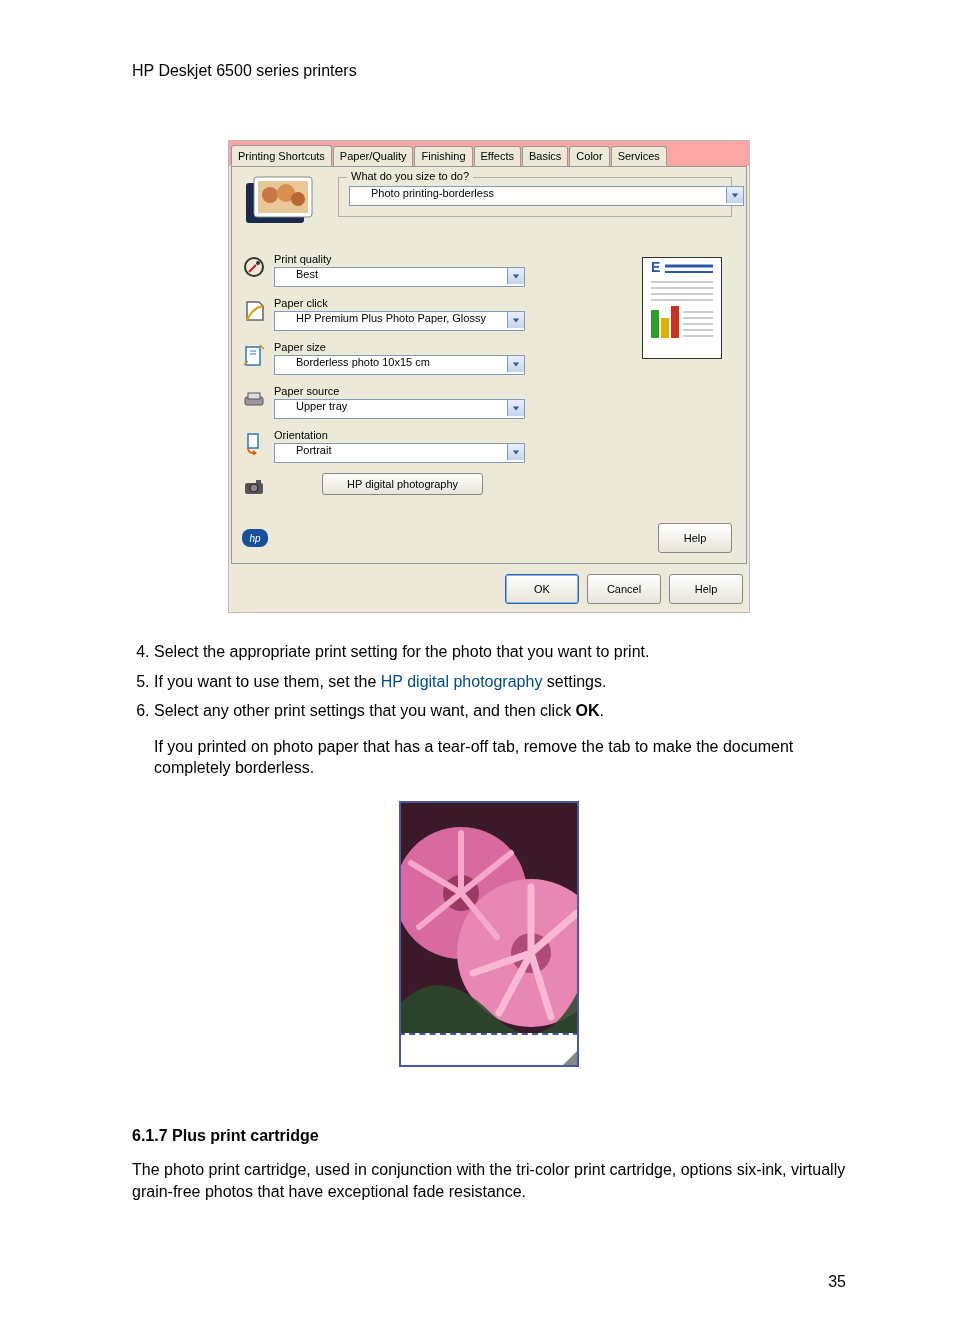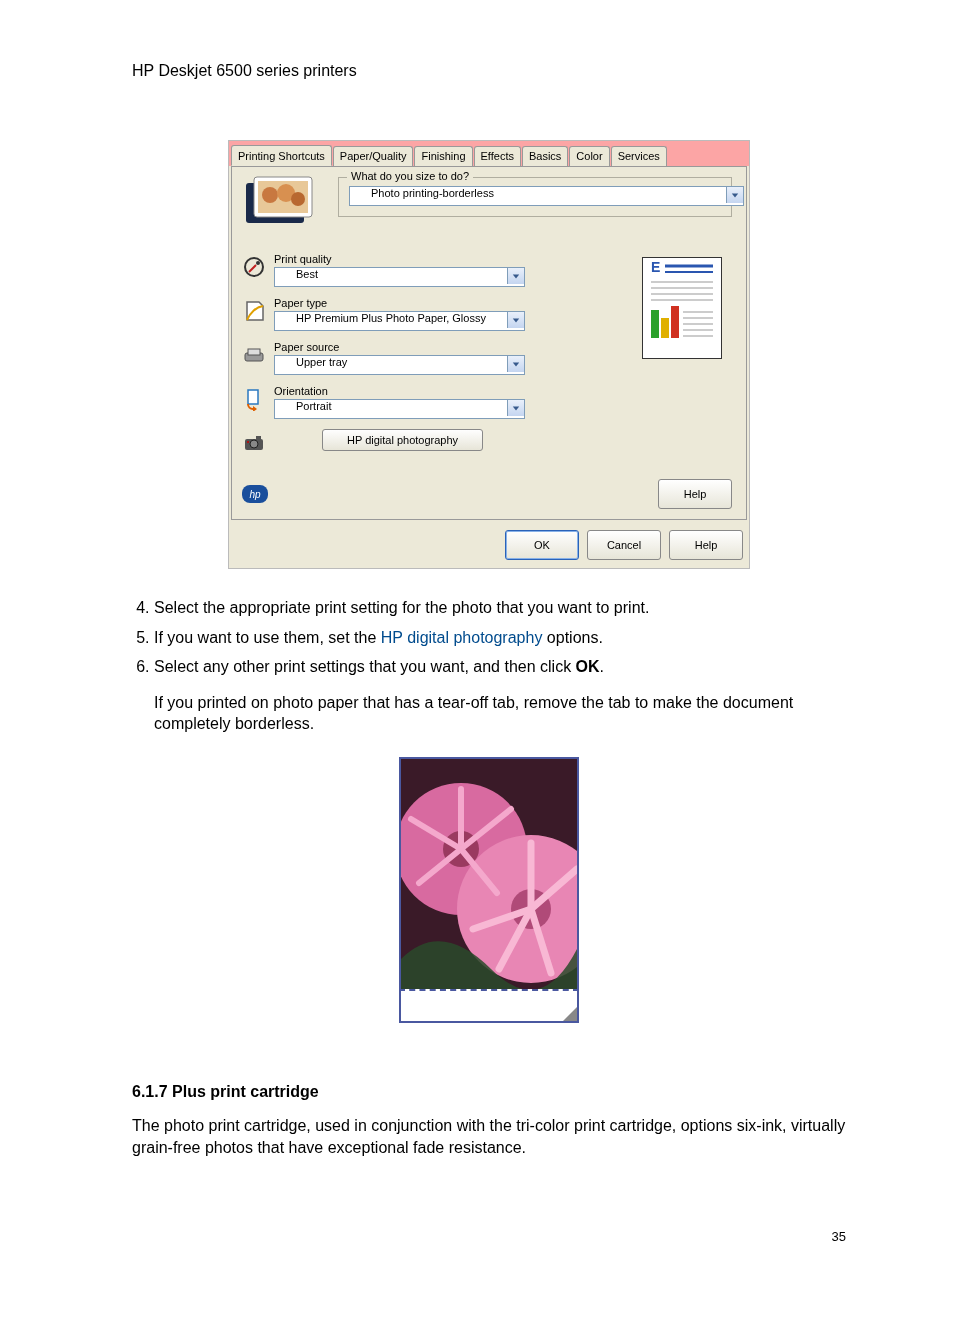--- a/index.html
+++ b/index.html
@@ -220,21 +220,21 @@
     font-weight: bold;
     margin-top: 60px;
     margin-bottom: 14px;
   }
   .para {
     font-size: 16px;
     line-height: 1.38;
   }
   .page-num {
     text-align: right;
-    font-size: 13px;
+    font-size: 16px;
     margin-top: 70px;
   }
   
   .chev { fill: #375a8c; }
 </style>
 </head>
 <body>
 
 <div class="page">
 
@@ -322,32 +322,52 @@
         </div>
 
         <div class="opt-row">
           <div class="opt-icon">
             <svg viewBox="0 0 24 24" width="24" height="24">
                 <path d="M5 3 H17 L21 7 V21 H5 Z" fill="#fff" stroke="#666" stroke-width="1.5"></path>
                 <path d="M5 21 C8 14 14 8 21 7" fill="none" stroke="#e0a000" stroke-width="2"></path>
               </svg>
           </div>
           <div class="opt-body">
-            <div class="opt-label">Paper type</div>
+            <div class="opt-label">Paper click</div>
             <div class="select-box">
               <span>HP Premium Plus Photo Paper, Glossy</span>
               <span class="sel-arrow">
                   <svg viewBox="0 0 10 10">
                     <polygon class="chev" points="1,3 9,3 5,8"></polygon>
                   </svg>
                 </span>
             </div>
           </div>
         </div>
 
+        <div class="opt-row">
+          <div class="opt-icon">
+            <svg viewBox="0 0 24 24" width="24" height="24">
+                <rect x="4" y="4" width="14" height="18" fill="#fff" stroke="#2a78c0" stroke-width="1.5"></rect>
+                <path d="M8 8 H14 M8 11 H14" stroke="#2a78c0" stroke-width="1"></path>
+                <path d="M2 22 L6 18 M18 2 L22 6" stroke="#e09000" stroke-width="1.5"></path>
+              </svg>
+          </div>
+          <div class="opt-body">
+            <div class="opt-label">Paper size</div>
+            <div class="select-box">
+              <span>Borderless photo 10x15 cm</span>
+              <span class="sel-arrow">
+                  <svg viewBox="0 0 10 10">
+                    <polygon class="chev" points="1,3 9,3 5,8"></polygon>
+                  </svg>
+                </span>
+            </div>
+          </div>
+        </div>
 
         <div class="opt-row">
           <div class="opt-icon">
             <svg viewBox="0 0 24 24" width="24" height="24">
                 <rect x="3" y="10" width="18" height="8" rx="2" fill="#999" stroke="#555"></rect>
                 <rect x="6" y="6" width="12" height="6" fill="#ddd" stroke="#555"></rect>
               </svg>
           </div>
           <div class="opt-body">
             <div class="opt-label">Paper source</div>
@@ -412,21 +432,21 @@
       <div class="winbtn default"><span>OK</span></div>
       <div class="winbtn"><span>Cancel</span></div>
       <div class="winbtn"><span>Help</span></div>
     </div>
 
   </div>
 
   <ol class="steps" start="4">
     <li><span>Select the appropriate print setting for the photo that you want to print.</span></li>
     <li>
-      <span>If you want to use them, set the </span><span class="linklike">HP digital photography</span><span> options.</span>
+      <span>If you want to use them, set the </span><span class="linklike">HP digital photography</span><span> settings.</span>
     </li>
     <li>
       <span>Select any other print settings that you want, and then click </span><span class="bold">OK</span><span>.</span>
       <span class="sub">If you printed on photo paper that has a tear-off tab, remove the tab to make the document completely borderless.</span>
     </li>
   </ol>
 
   <div class="photo-tab-wrap">
     <div class="photo-tab-img">
       <svg viewBox="0 0 176 230" width="176" height="230" preserveAspectRatio="none">

